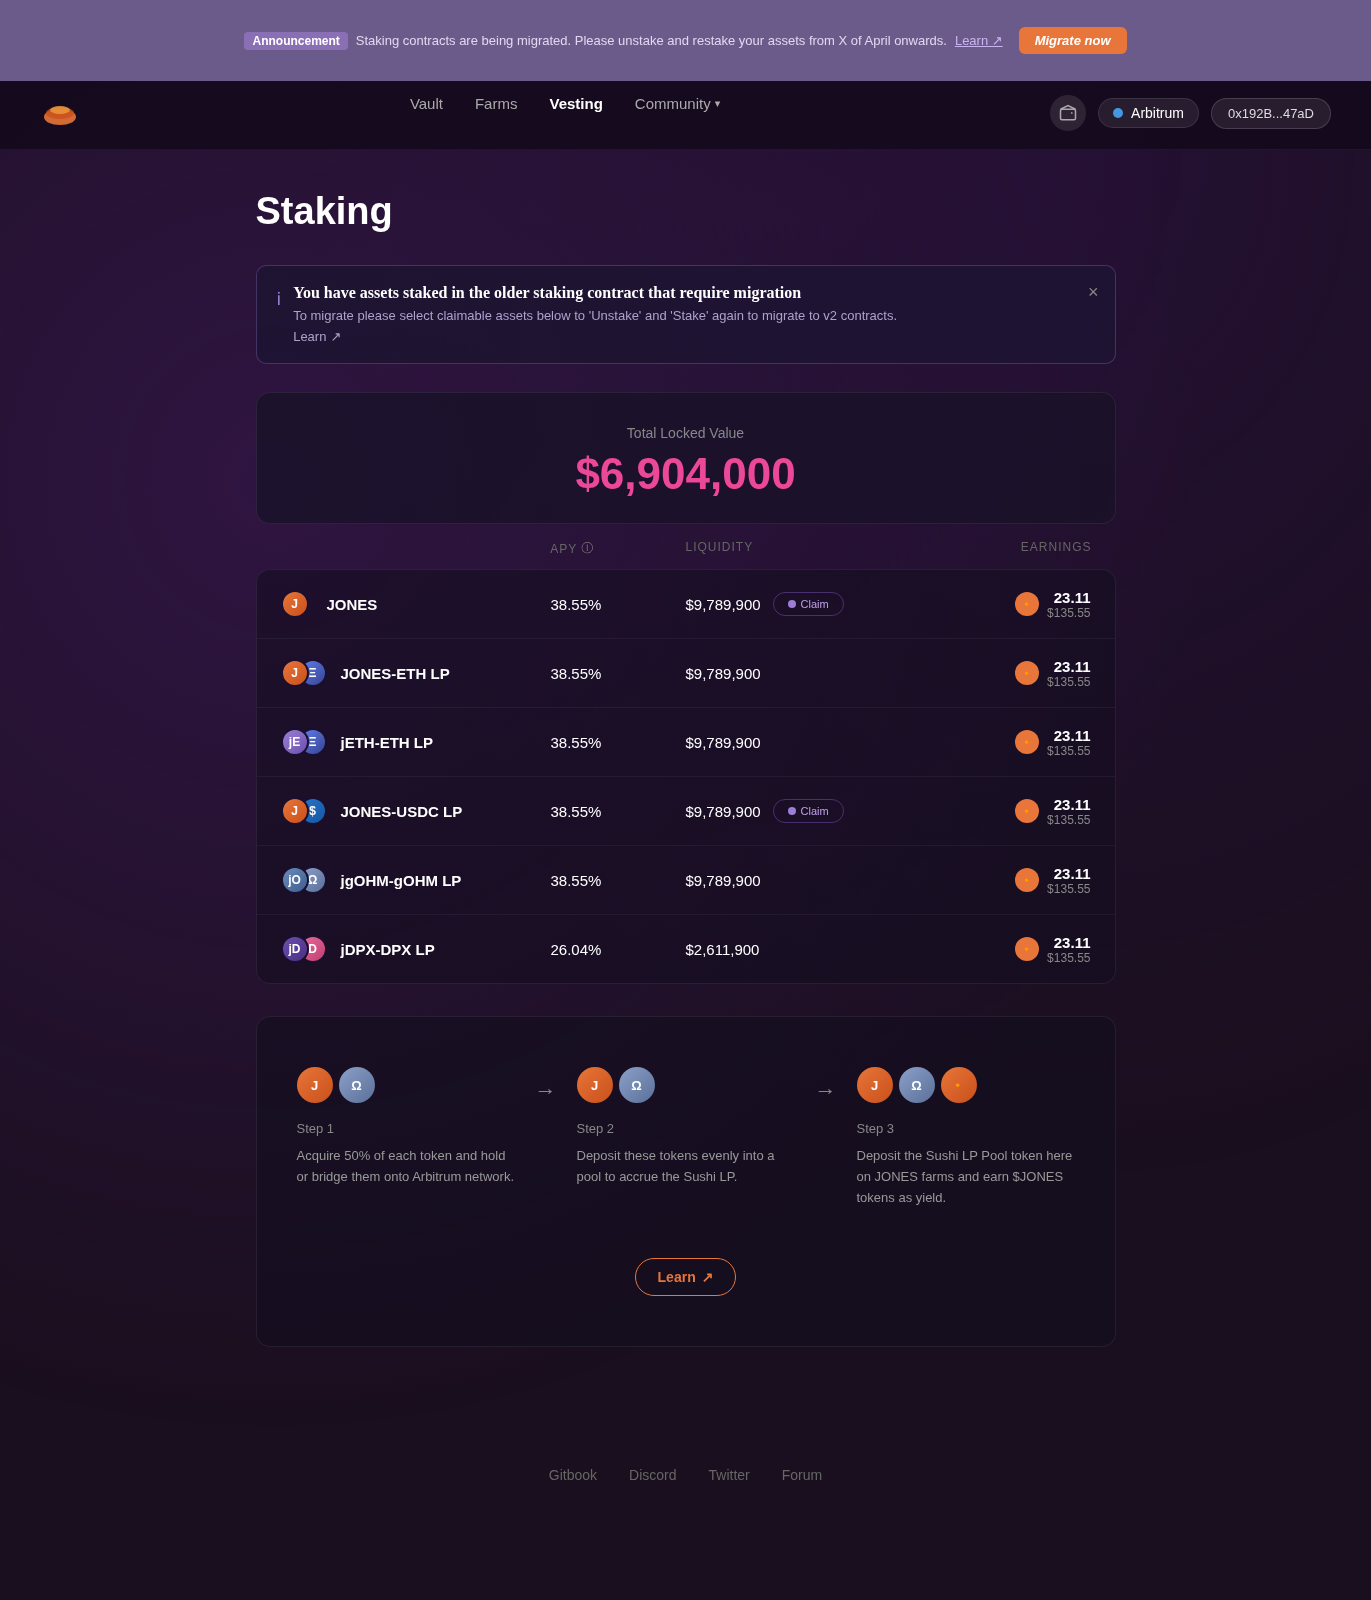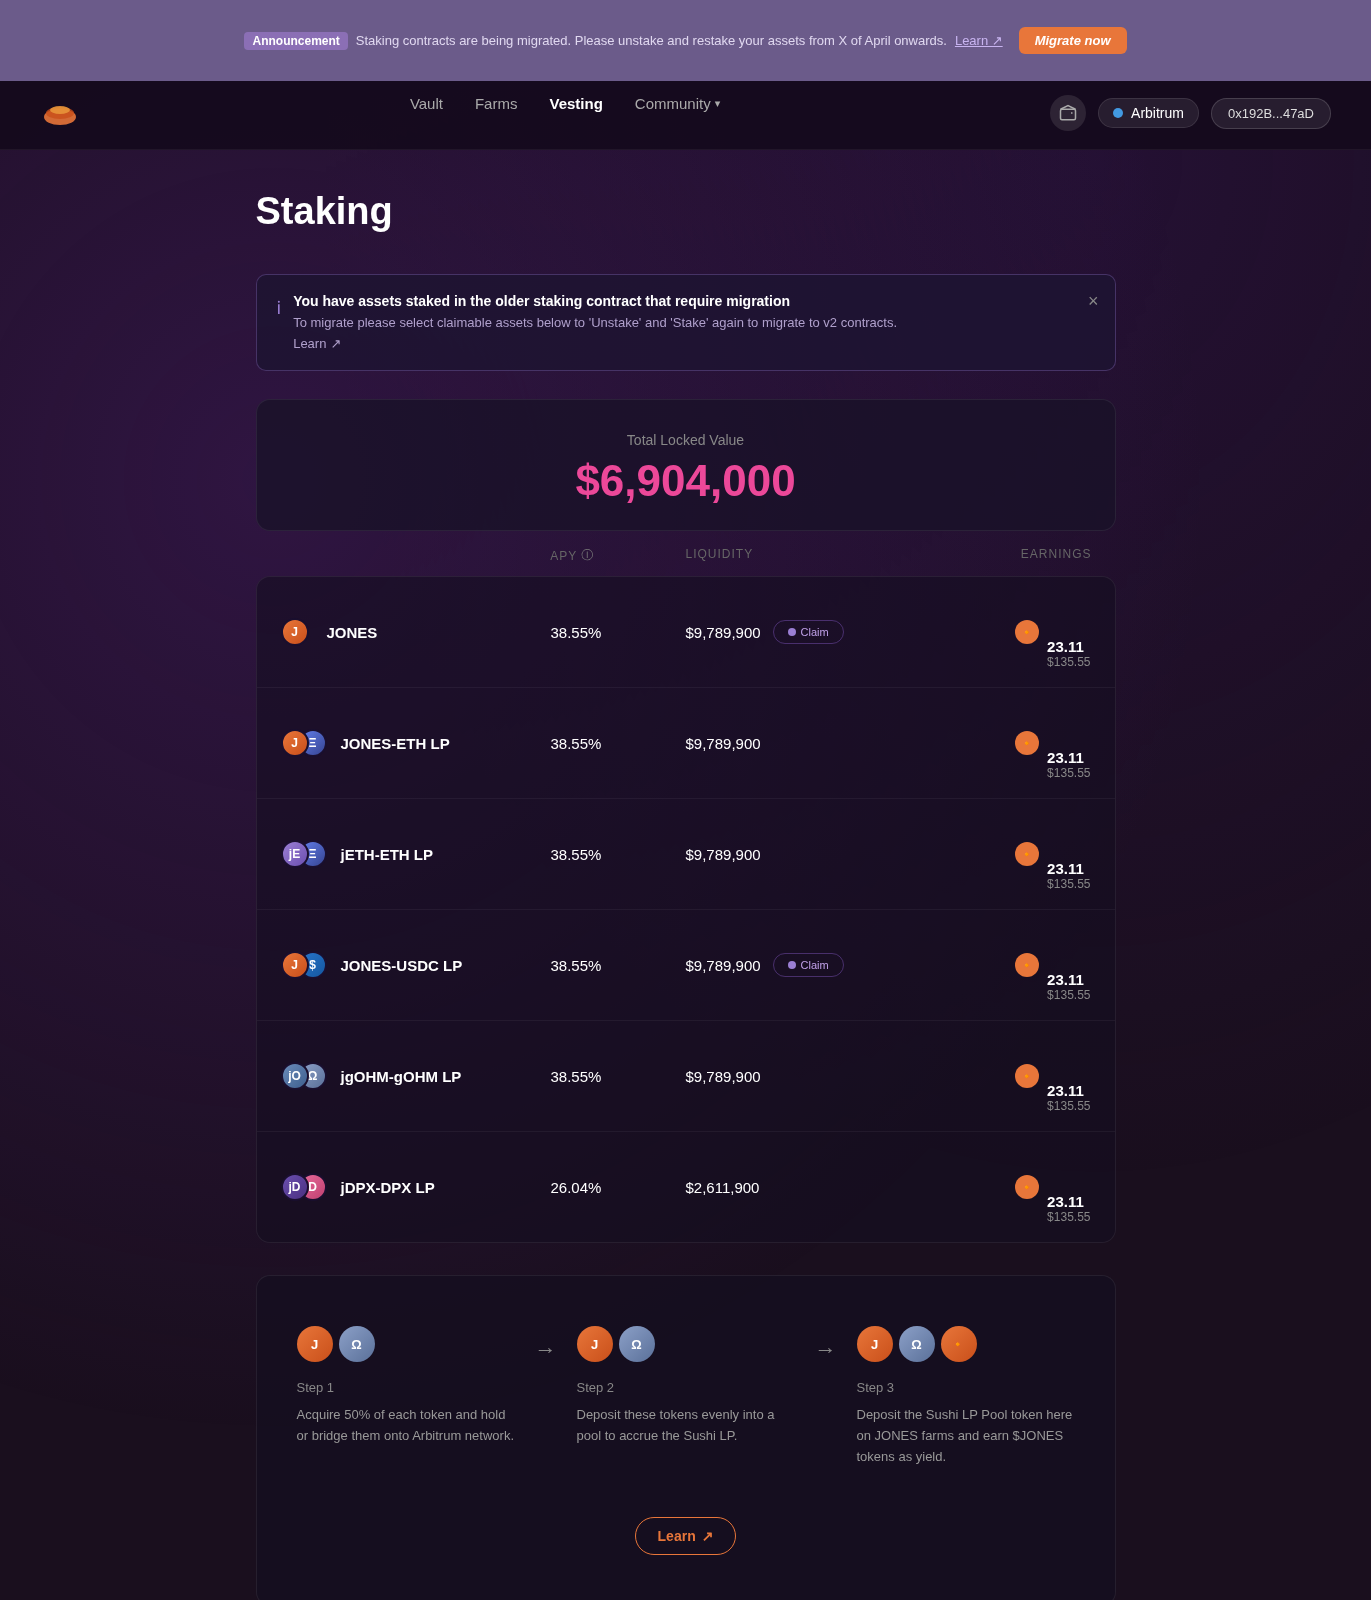--- a/index.html
+++ b/index.html
@@ -134,21 +134,21 @@
     .main-content {
       max-width: 900px;
       margin: 0 auto;
       padding: 40px 20px 80px;
     }
 
     .page-title {
       font-size: 38px;
       font-weight: 800;
       color: #fff;
-      margin-bottom: 41px;
+      margin-bottom: 32px;
     }
 
     
     .migration-notice {
       background: rgba(30, 20, 50, 0.9);
       border: 1px solid rgba(130, 100, 180, 0.4);
       border-radius: 10px;
       padding: 18px 20px;
       margin-bottom: 28px;
       position: relative;
@@ -158,23 +158,24 @@
     }
     .notice-icon {
       color: #9b7fd4;
       font-size: 18px;
       margin-top: 2px;
       flex-shrink: 0;
     }
     .notice-content {}
     .notice-title {
       font-weight: 700;
-      font-size: 14px;
+      font-size: 16px;
       color: #fff;
       margin-bottom: 6px;
+      font-family: Liberation Serif, serif;
     }
     .notice-body {
       font-size: 13px;
       color: #b0a0cc;
       margin-bottom: 4px;
     }
     .notice-learn {
       font-size: 13px;
       color: #b0a0cc;
       cursor: pointer;
@@ -317,22 +318,21 @@
       width: 24px;
       height: 24px;
       border-radius: 50%;
       background: #e8763a;
       display: flex;
       align-items: center;
       justify-content: center;
       font-size: 11px;
     }
     .earnings-values {
-      text-align: left;
-      margin-top: 43px;
+      text-align: right;
     }
     .earnings-amount {
       font-size: 15px;
       font-weight: 600;
       color: #fff;
     }
     .earnings-usd {
       font-size: 12px;
       color: #888;
     }

